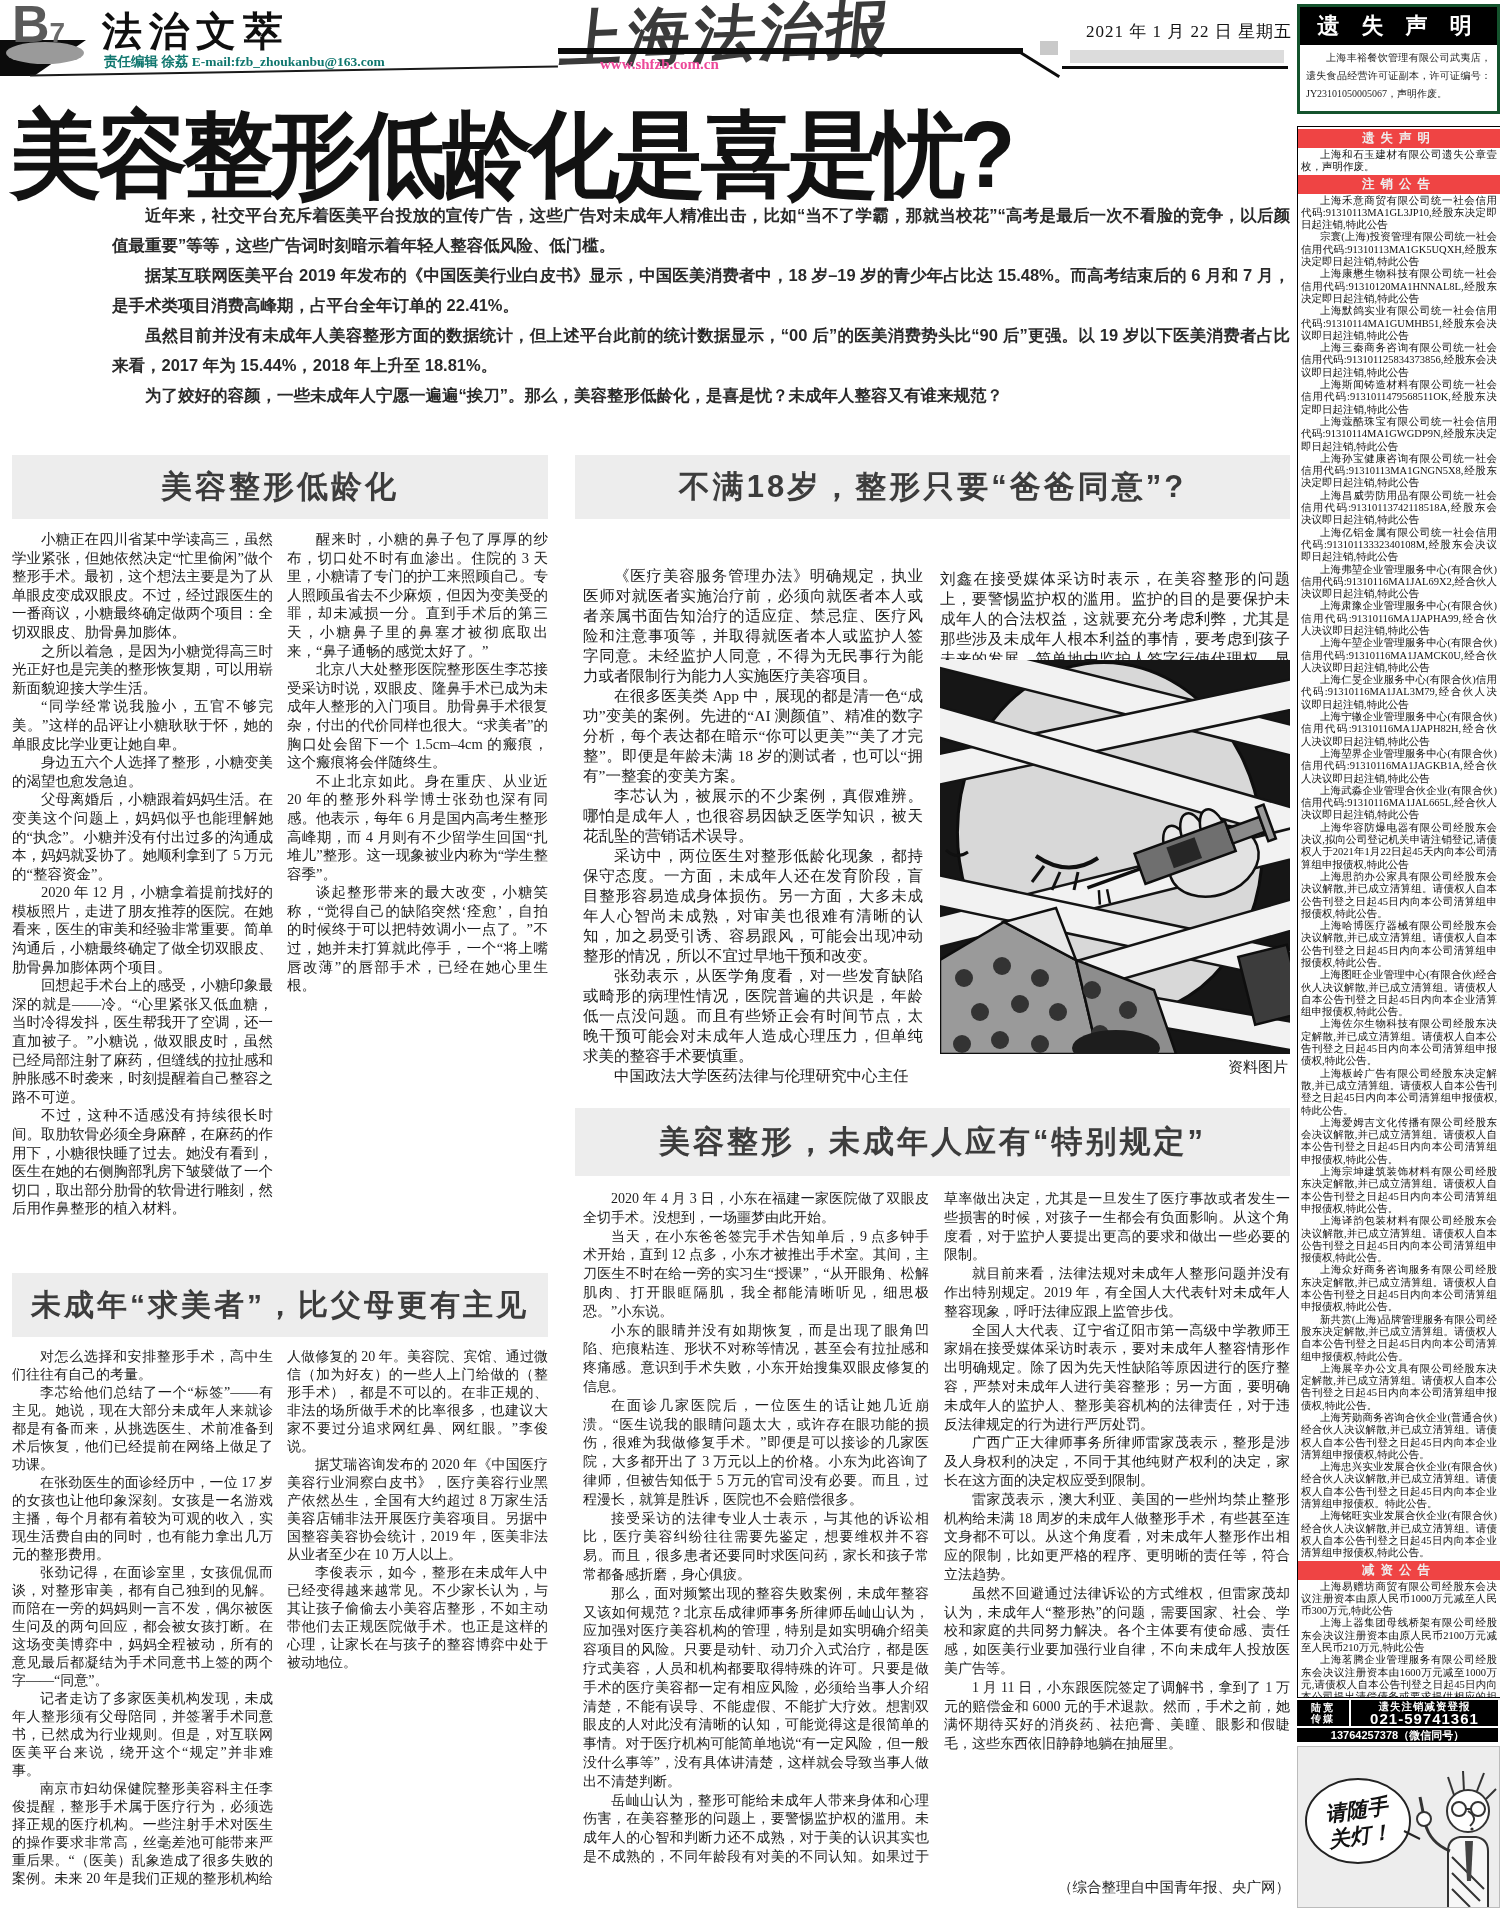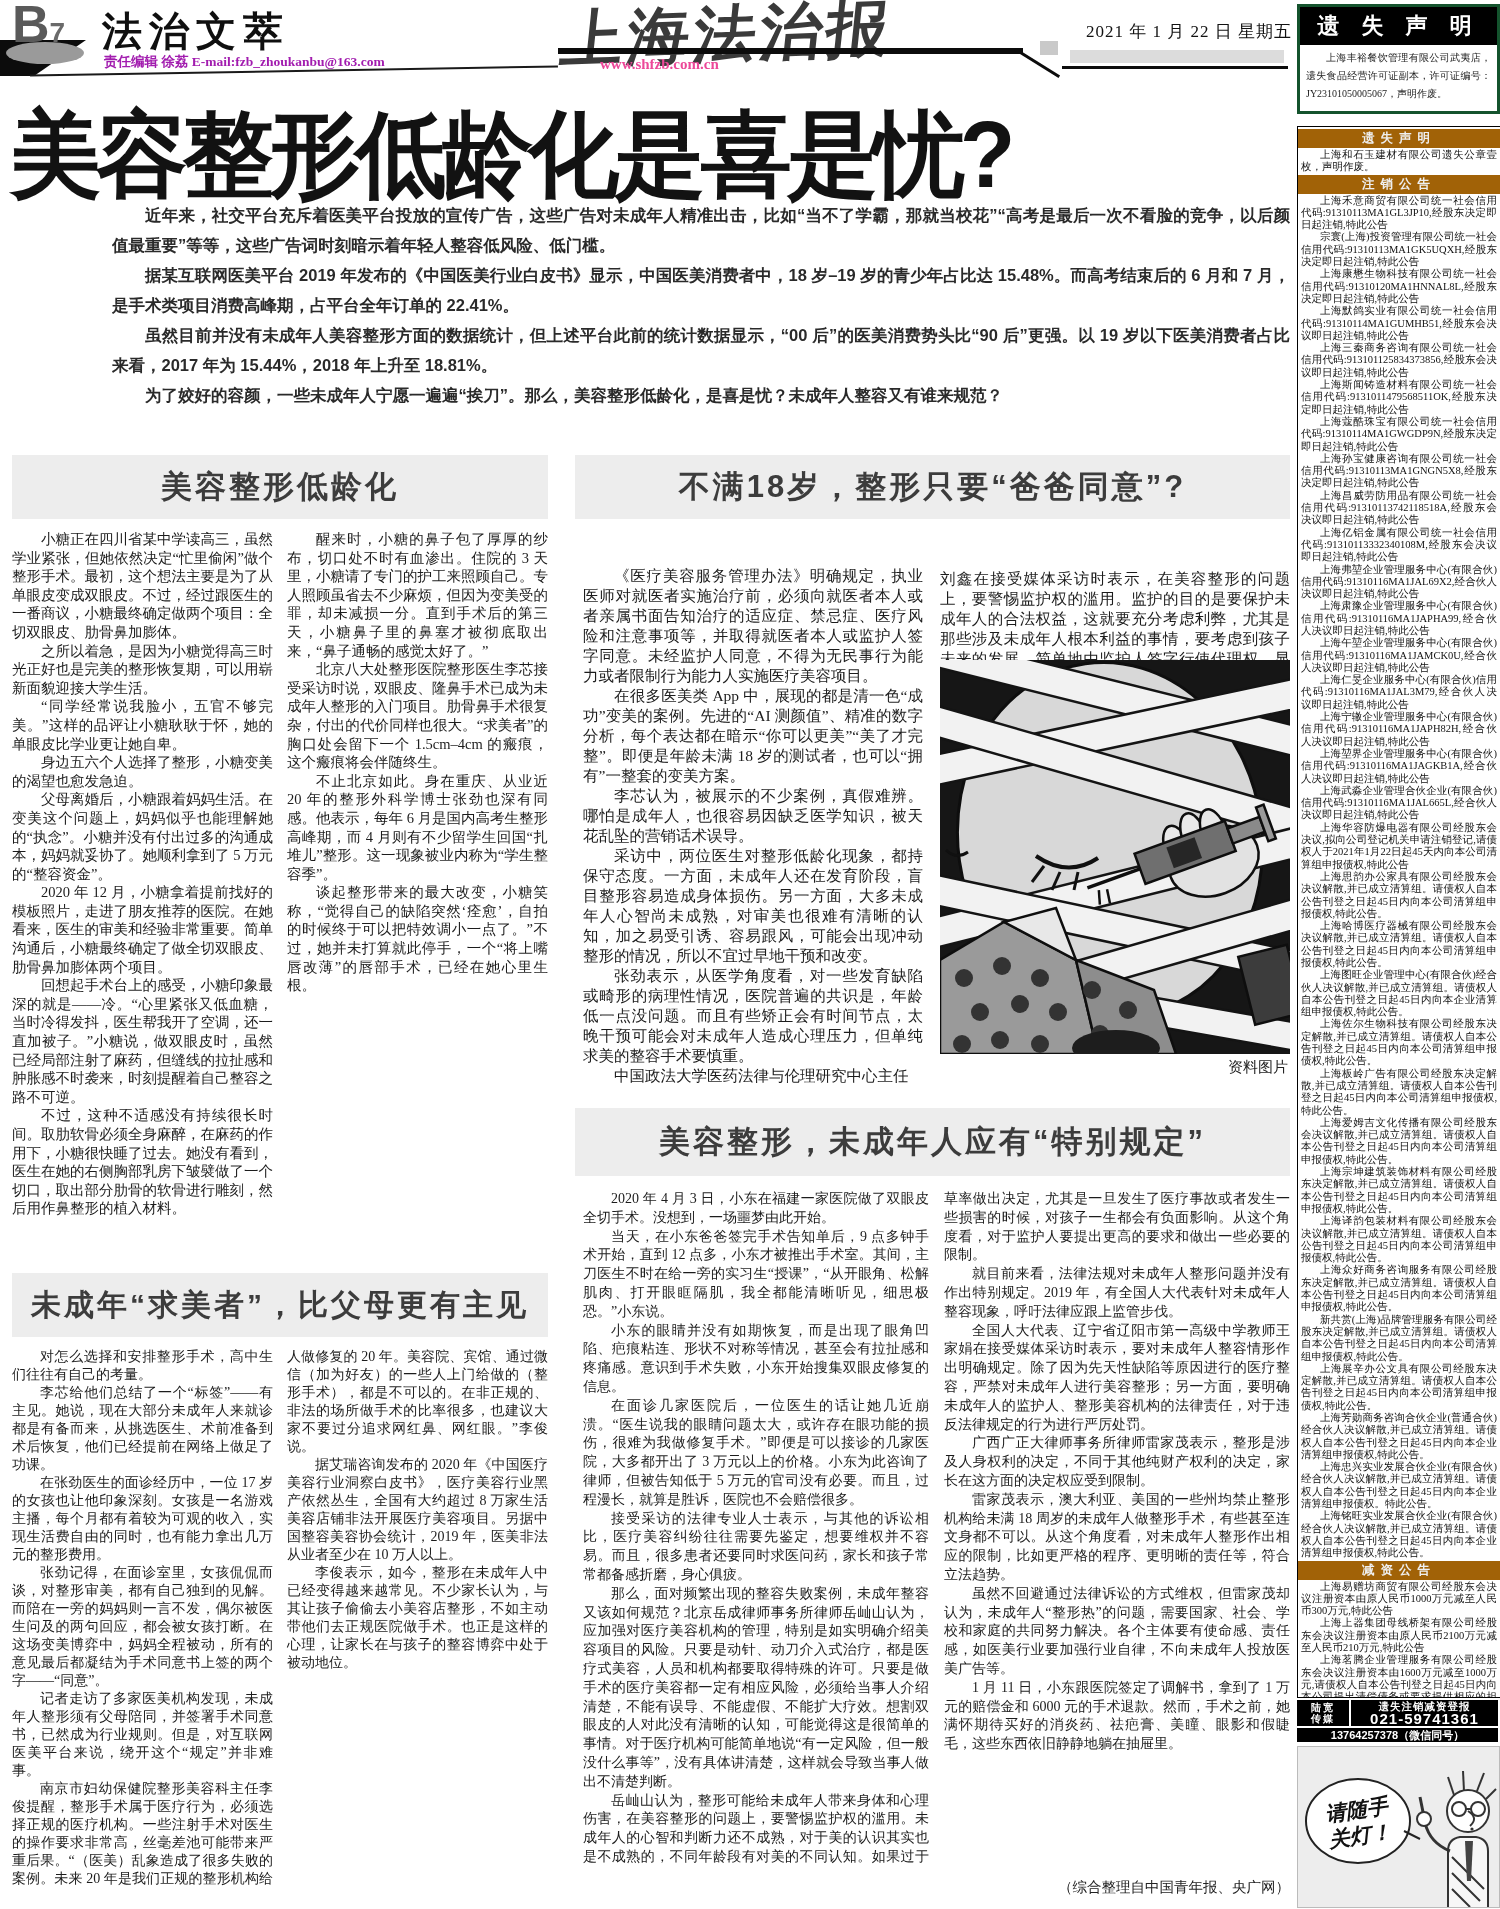--- a/index.html
+++ b/index.html
@@ -6,21 +6,21 @@
   #page{position:relative;width:1500px;height:1909px;background:#fff;overflow:hidden;
         font-family:"Liberation Serif","DejaVu Serif",serif;color:#1c1c1c;}
   .abs{position:absolute;}
   
   .wedge{left:0;top:40px;width:0;height:0;border-top:36px solid #0c0c0c;border-right:52px solid transparent;}
   .wedge2{left:0;top:40px;width:34px;height:36px;background:#0c0c0c;}
   .badge-ellipse{left:6px;top:42px;width:78px;height:22px;background:#9a9a9a;border-radius:50%;}
   .badge-b{left:12px;top:-6px;font-family:"Liberation Sans",sans-serif;font-weight:bold;font-size:52px;color:#5a5a5a;}
   .badge-7{font-size:28px;color:#6a6a6a;}
   .section-name{left:102px;top:4px;font-family:"Liberation Sans",sans-serif;font-weight:bold;font-size:40px;letter-spacing:7px;color:#0f0f0f;}
-  .editor-line{left:104px;top:53px;font-size:13.5px;font-weight:bold;color:#a21caf;}
+  .editor-line{left:104px;top:53px;font-size:13.5px;font-weight:bold;color:#0f766e;}
   .hdr-thinline{left:30px;top:70px;width:528px;height:2px;background:#1a1a1a;transform:rotate(-1deg);}
   .masthead{left:562px;top:-8px;font-size:62px;font-weight:bold;color:#3a3a3a;letter-spacing:4px;transform:skewX(-8deg) rotate(-2deg);}
   .website{left:600px;top:56px;font-size:15px;font-weight:bold;color:#ec4899;}
   .mast-bar{left:558px;top:48px;width:465px;height:6px;background:#0c0c0c;}
   .mast-diag{left:1016px;top:48px;width:52px;height:3px;background:#0c0c0c;transform:rotate(32deg);transform-origin:left top;}
   .gray-sq{left:1040px;top:41px;width:18px;height:14px;background:#c9c9c9;}
   .date-line{left:1086px;top:20px;font-size:17px;color:#111;letter-spacing:1px;}
   .date-band{left:1070px;top:50px;width:214px;height:13px;background:#dcdcdc;}
   .date-rule{left:1062px;top:66px;width:226px;height:3px;background:#0c0c0c;}
   
@@ -41,21 +41,21 @@
   .art4{font-size:14px;line-height:18.8px;column-count:2;column-gap:15px;column-fill:auto;overflow:hidden;}
   .noindent{text-indent:0 !important;}
   .caption{font-size:15px;color:#222;text-align:right;}
   .source{font-size:14.5px;color:#222;text-align:right;}
   
   .side-box{border:3px solid #14532d;background:#fff;}
   .side-box .hdr{background:#000;color:#fff;text-align:center;font-family:"Liberation Sans",sans-serif;
     font-weight:bold;font-size:22px;letter-spacing:8px;padding:4px 0;}
   .side-box .bd{padding:4px 6px;font-size:10px;line-height:18px;text-align:justify;text-indent:2em;}
   .notice-col{border:1.5px solid #000;overflow:hidden;padding:1px 3px;}
-  .notice-header{background:#a16207;color:#efefef;text-align:center;font-family:"Liberation Sans",sans-serif;
+  .notice-header{background:#ef4444;color:#efefef;text-align:center;font-family:"Liberation Sans",sans-serif;
     font-weight:bold;font-size:12.5px;letter-spacing:6px;margin:1px -3px;padding:1px 0;}
   .notice-item{margin:0;font-size:10.5px;line-height:12.3px;text-align:justify;text-indent:1.8em;color:#111;}
   .ad-box{background:#000;color:#fff;font-family:"Liberation Sans",sans-serif;font-weight:bold;}
   .ad-row1{display:flex;align-items:stretch;height:26px;}
   .ad-brand{width:52px;border-right:2px solid #fff;display:flex;flex-direction:column;align-items:center;justify-content:center;font-size:10px;line-height:11px;letter-spacing:2px;}
   .ad-main{flex:1;text-align:center;}
   .ad-service{font-size:10.5px;letter-spacing:1px;line-height:11px;padding-top:1px;}
   .ad-phone{font-size:15px;line-height:14px;letter-spacing:1px;}
   .ad-row2{border-top:2px solid #fff;text-align:center;font-size:11px;line-height:12px;padding:1px 0;}
   .cartoon-box{background:#ededed;border:1px solid #bbb;}

